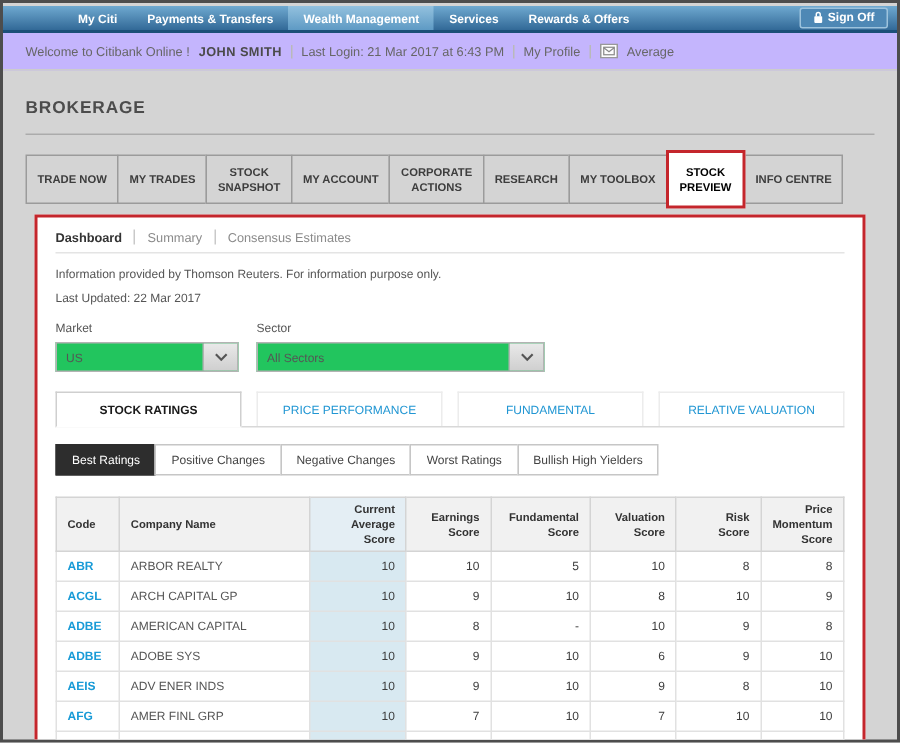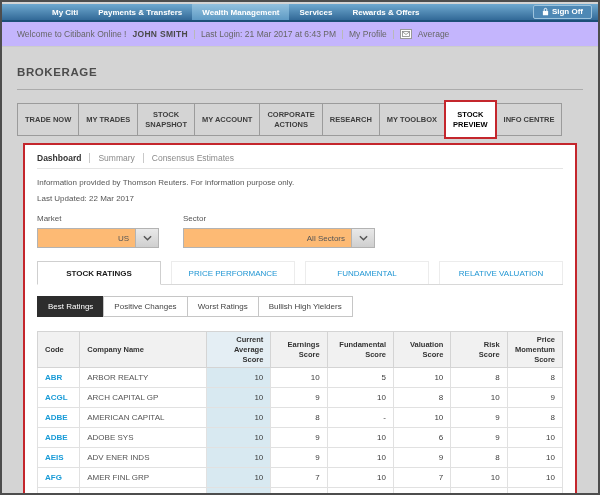--- a/index.html
+++ b/index.html
@@ -85,23 +85,23 @@
     padding-bottom: 5px;
     font-size: 8.5px; color: #8a8a8a;
   }
   .subnav-item { padding: 0 8px; cursor: default; }
   .subnav-item:first-child { padding-left: 0; }
   .subnav-item:not(:first-child) { border-left: 1px solid #c9c9c9; }
   .subnav-item.active { font-weight: bold; color: #333; }
   .info-text { margin-top: 9px; font-size: 8px; color: #555; }
   .last-updated { margin-top: 7px; font-size: 8px; color: #555; }
   
-  .filters { display: flex; gap: 24px; margin-top: 11px; }
+  .filters { display: flex; gap: 12px; margin-top: 11px; }
   .filter-label { font-size: 8px; color: #555; margin-bottom: 5px; }
-  .select { display: flex; height: 20px; border: 1px solid #b3b3b3; background: #fdba74; text-align: right; }
+  .select { display: flex; height: 20px; border: 1px solid #b3b3b3; background: #22c55e; }
   .select.market { width: 122px; }
   .select.sector { width: 192px; }
   .select .value { flex: 1; font-size: 8px; color: #555; padding: 5px 6px 0 6px; }
   .select .chev {
     width: 23px; background: linear-gradient(#e9e9e9, #cfcfcf);
     border-left: 1px solid #b3b3b3;
     display: flex; align-items: center; justify-content: center;
   }
   
   .category-tabs { display: flex; gap: 10px; margin-top: 13px; border-bottom: 1px solid #d8d8d8; }
@@ -242,20 +242,21 @@
       <div class="category-tabs" id="category-tabs">
           <div class="category-tab active">STOCK RATINGS</div>
           <div class="category-tab">PRICE PERFORMANCE</div>
           <div class="category-tab">FUNDAMENTAL</div>
           <div class="category-tab">RELATIVE VALUATION</div>
         </div>
 
       <div class="rating-filters" id="rating-filters">
           <div class="rating-filter active">Best Ratings</div>
           <div class="rating-filter">Positive Changes</div>
+          <div class="rating-filter">Negative Changes</div>
           <div class="rating-filter">Worst Ratings</div>
           <div class="rating-filter">Bullish High Yielders</div>
         </div>
 
       <table class="scores">
         <colgroup id="table-cols">
             <col style="width: 42px;">
             <col style="width: 126px;">
             <col style="width: 64px;">
             <col style="width: 56px;">

